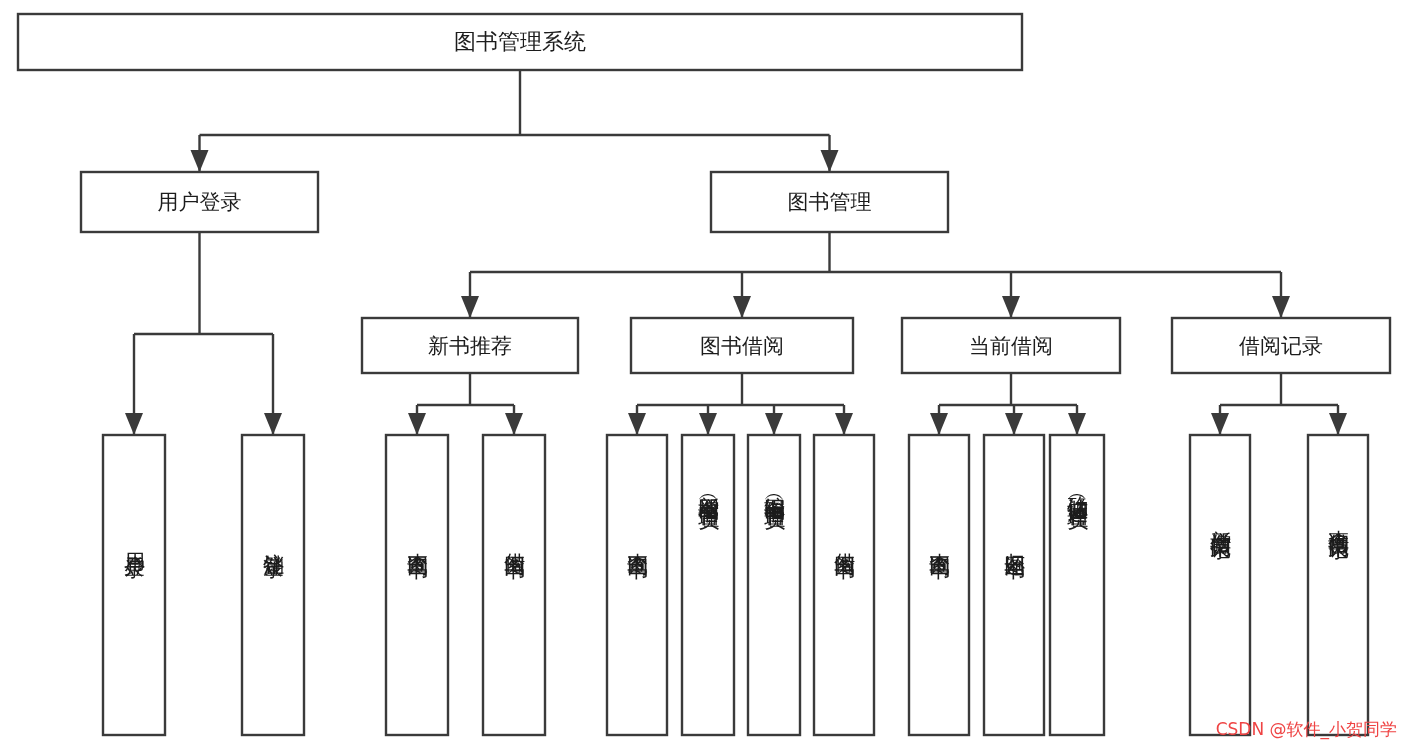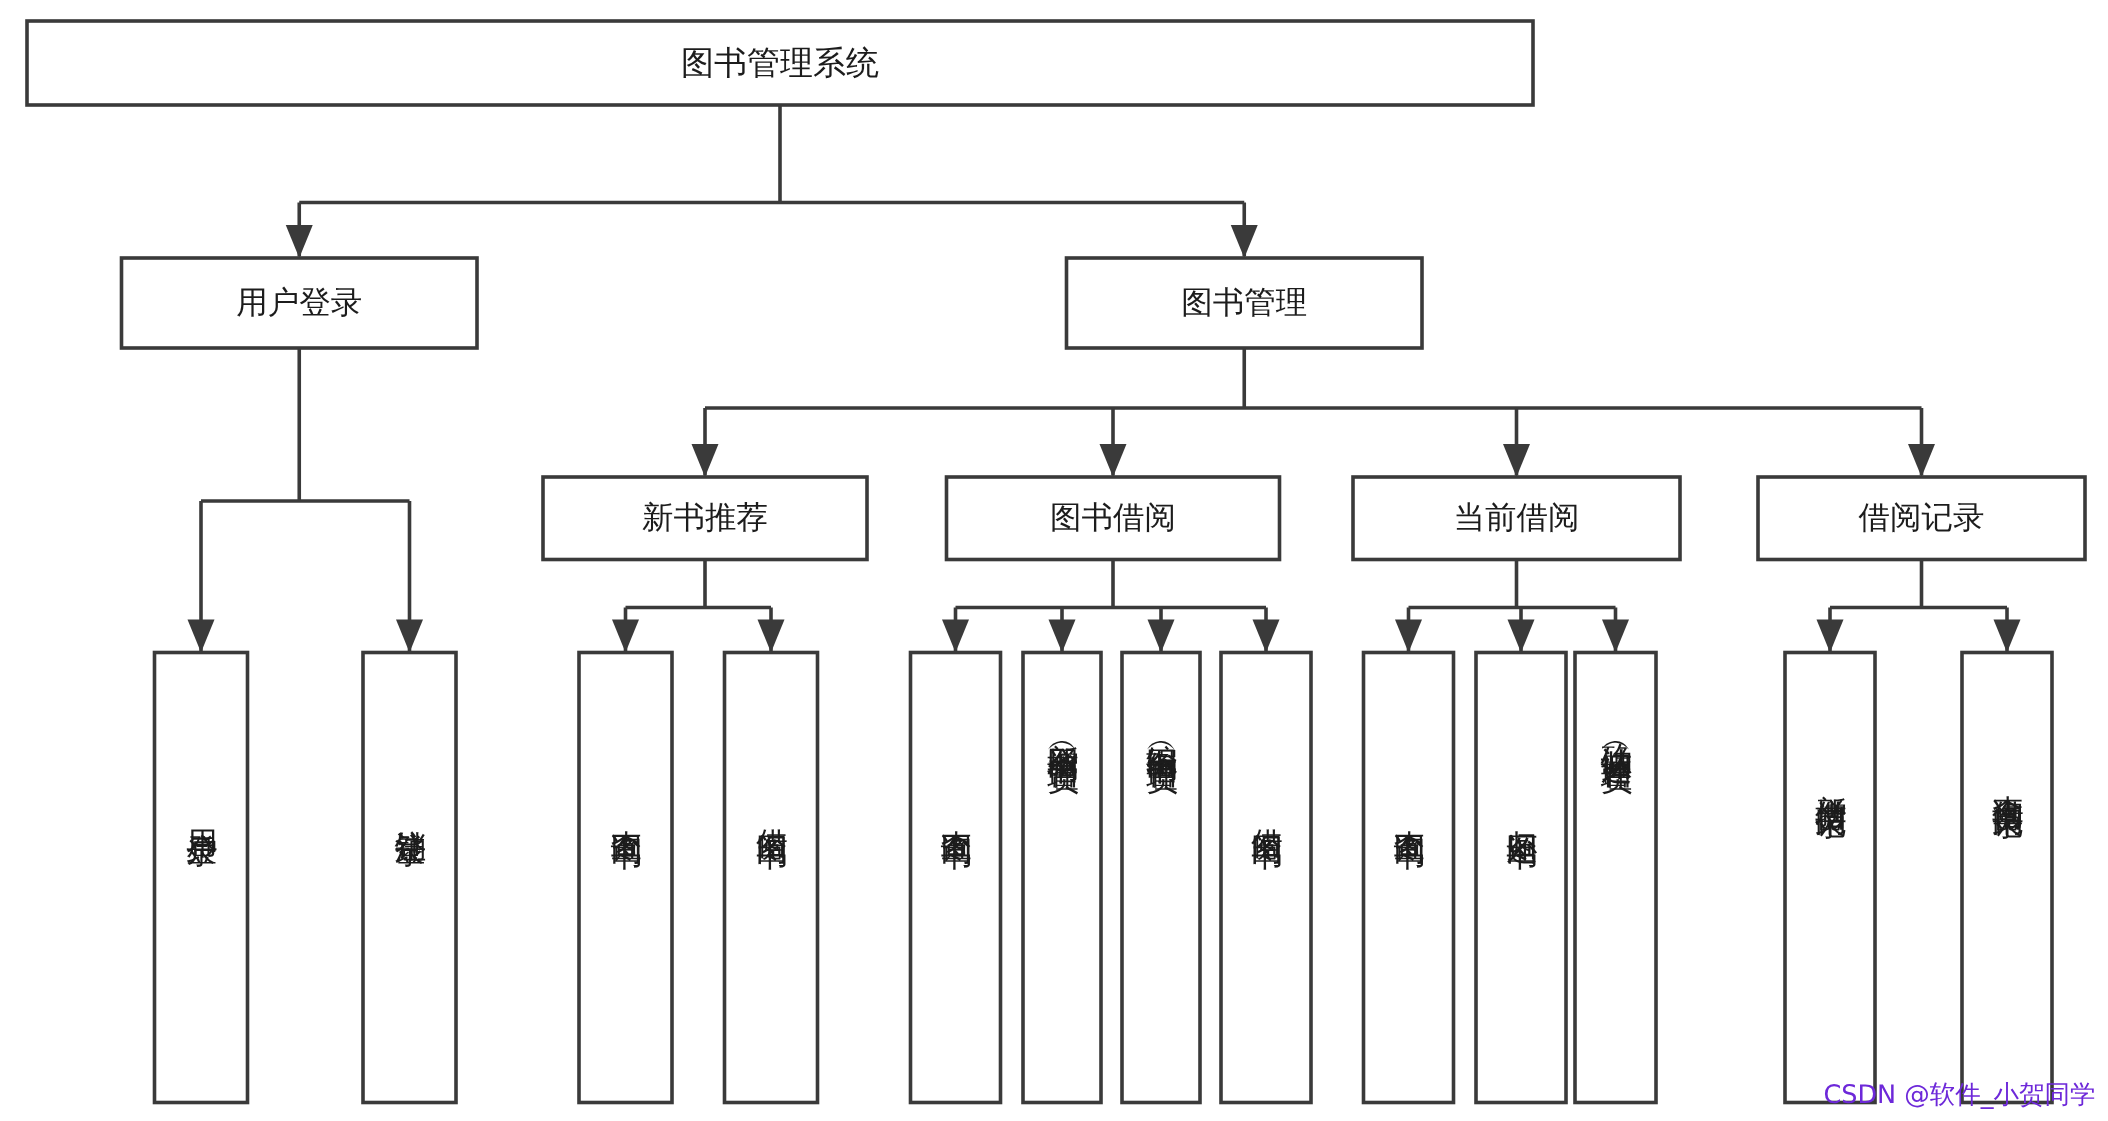--- a/index.html
+++ b/index.html
@@ -68,21 +68,21 @@
     color: #1c1c1c;
     letter-spacing: 2px;
     white-space: nowrap;
   }
   .watermark {
     position: absolute;
     right: 8px;
     bottom: 6px;
     font-family: "DejaVu Sans", "Liberation Sans", sans-serif;
     font-size: 17px;
-    color: #6d28d9;
+    color: #ef4444;
     white-space: nowrap;
     user-select: none;
   }
 </style>
 </head>
 <body>
 
 <div id="canvas">
 
   <svg class="diagram" viewBox="0 0 1405 747">

